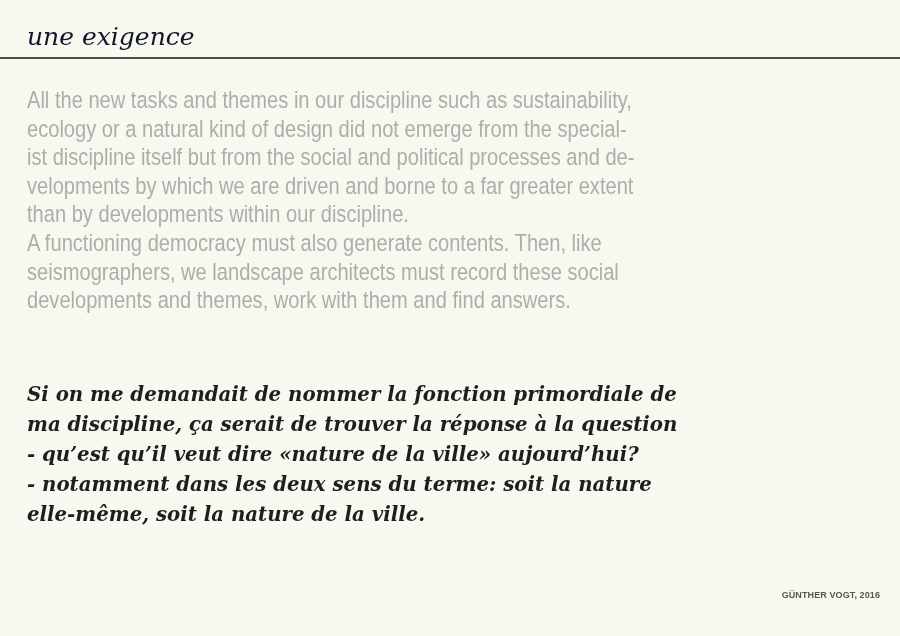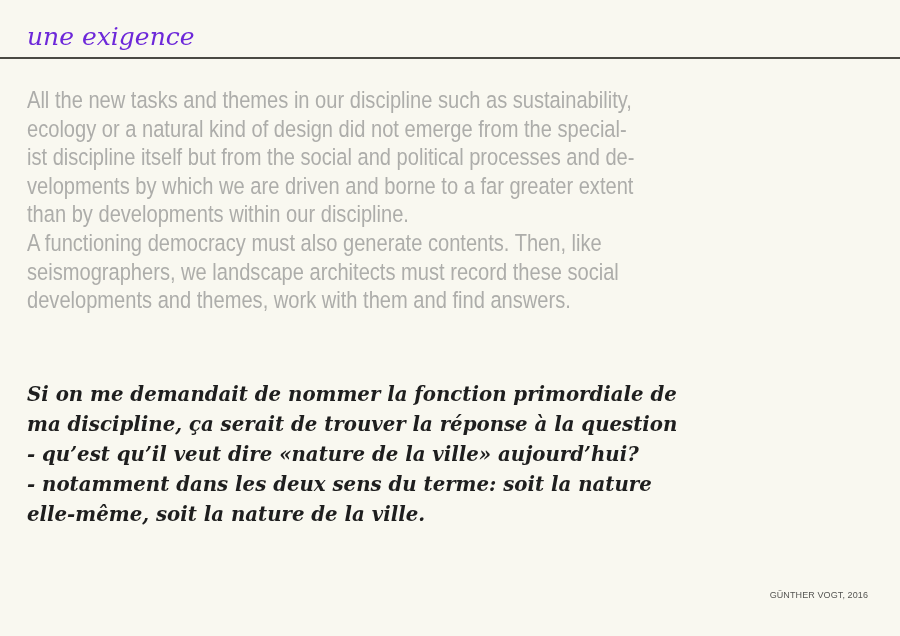--- a/index.html
+++ b/index.html
@@ -6,21 +6,21 @@
     body {
       width: 900px; height: 636px; overflow: hidden;
       background: #f9f8f0;
       position: relative;
     }
     .title {
       position: absolute; left: 27px; top: 22px;
       font-family: "DejaVu Serif", "Liberation Serif", serif;
       font-style: italic;
       font-size: 25px;
-      color: #6d28d9;
+      color: #0f172a;
       letter-spacing: 0px;
     }
     .rule {
       position: absolute; left: 0; top: 57px; width: 900px; height: 2px;
       background: #4a4a44;
     }
     .english {
       position: absolute; left: 27px; top: 86px; width: 800px;
       font-family: "Liberation Sans", sans-serif;
       font-size: 24.5px;
@@ -38,26 +38,27 @@
       font-weight: bold;
       font-size: 21px;
       line-height: 30px;
       color: #1e1e1e;
       white-space: nowrap;
       transform: scaleX(0.94);
       transform-origin: left top;
     }
     .french .line { display: block; }
     .credit {
-      position: absolute; right: 32px; top: 589px;
+      position: absolute; right: 20px; top: 589px;
       text-align: right;
       font-family: "Liberation Sans", sans-serif;
       font-size: 9px;
       line-height: 12px;
       color: #555552;
+      font-weight: bold;
     }
     .credit .author { display: block; letter-spacing: 0.1px; }
     .credit .work { display: block; font-style: italic; }
   </style>
 </head>
 <body>
 
 <div class="title">une exigence</div>
 <div class="rule"></div>
 

